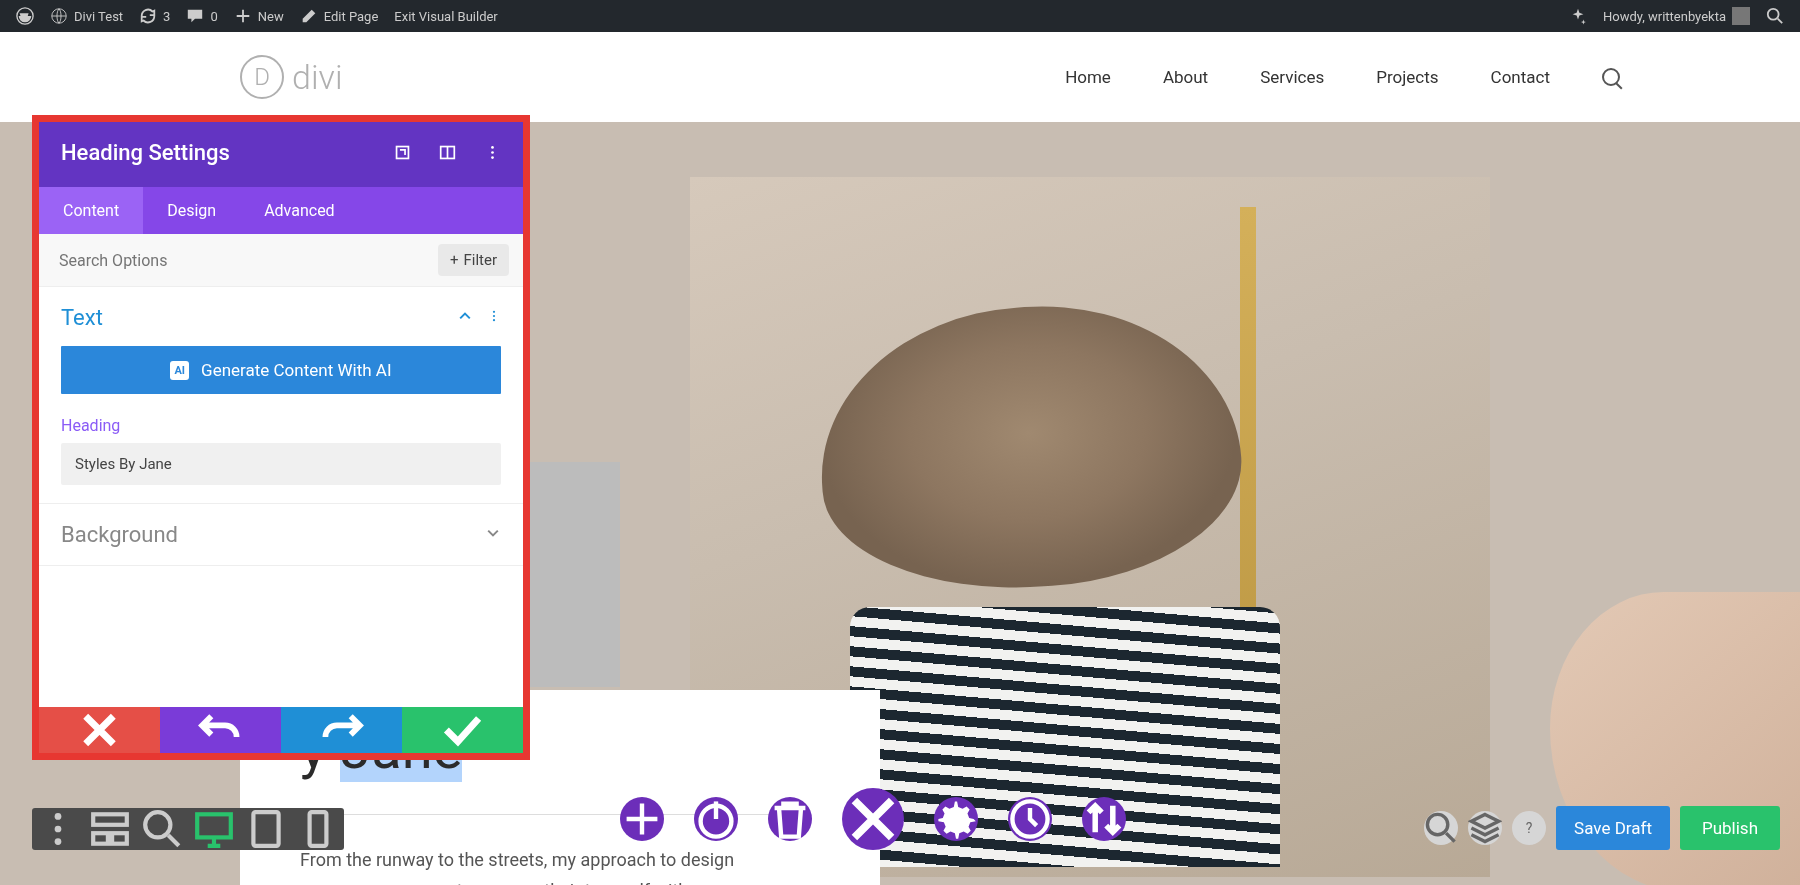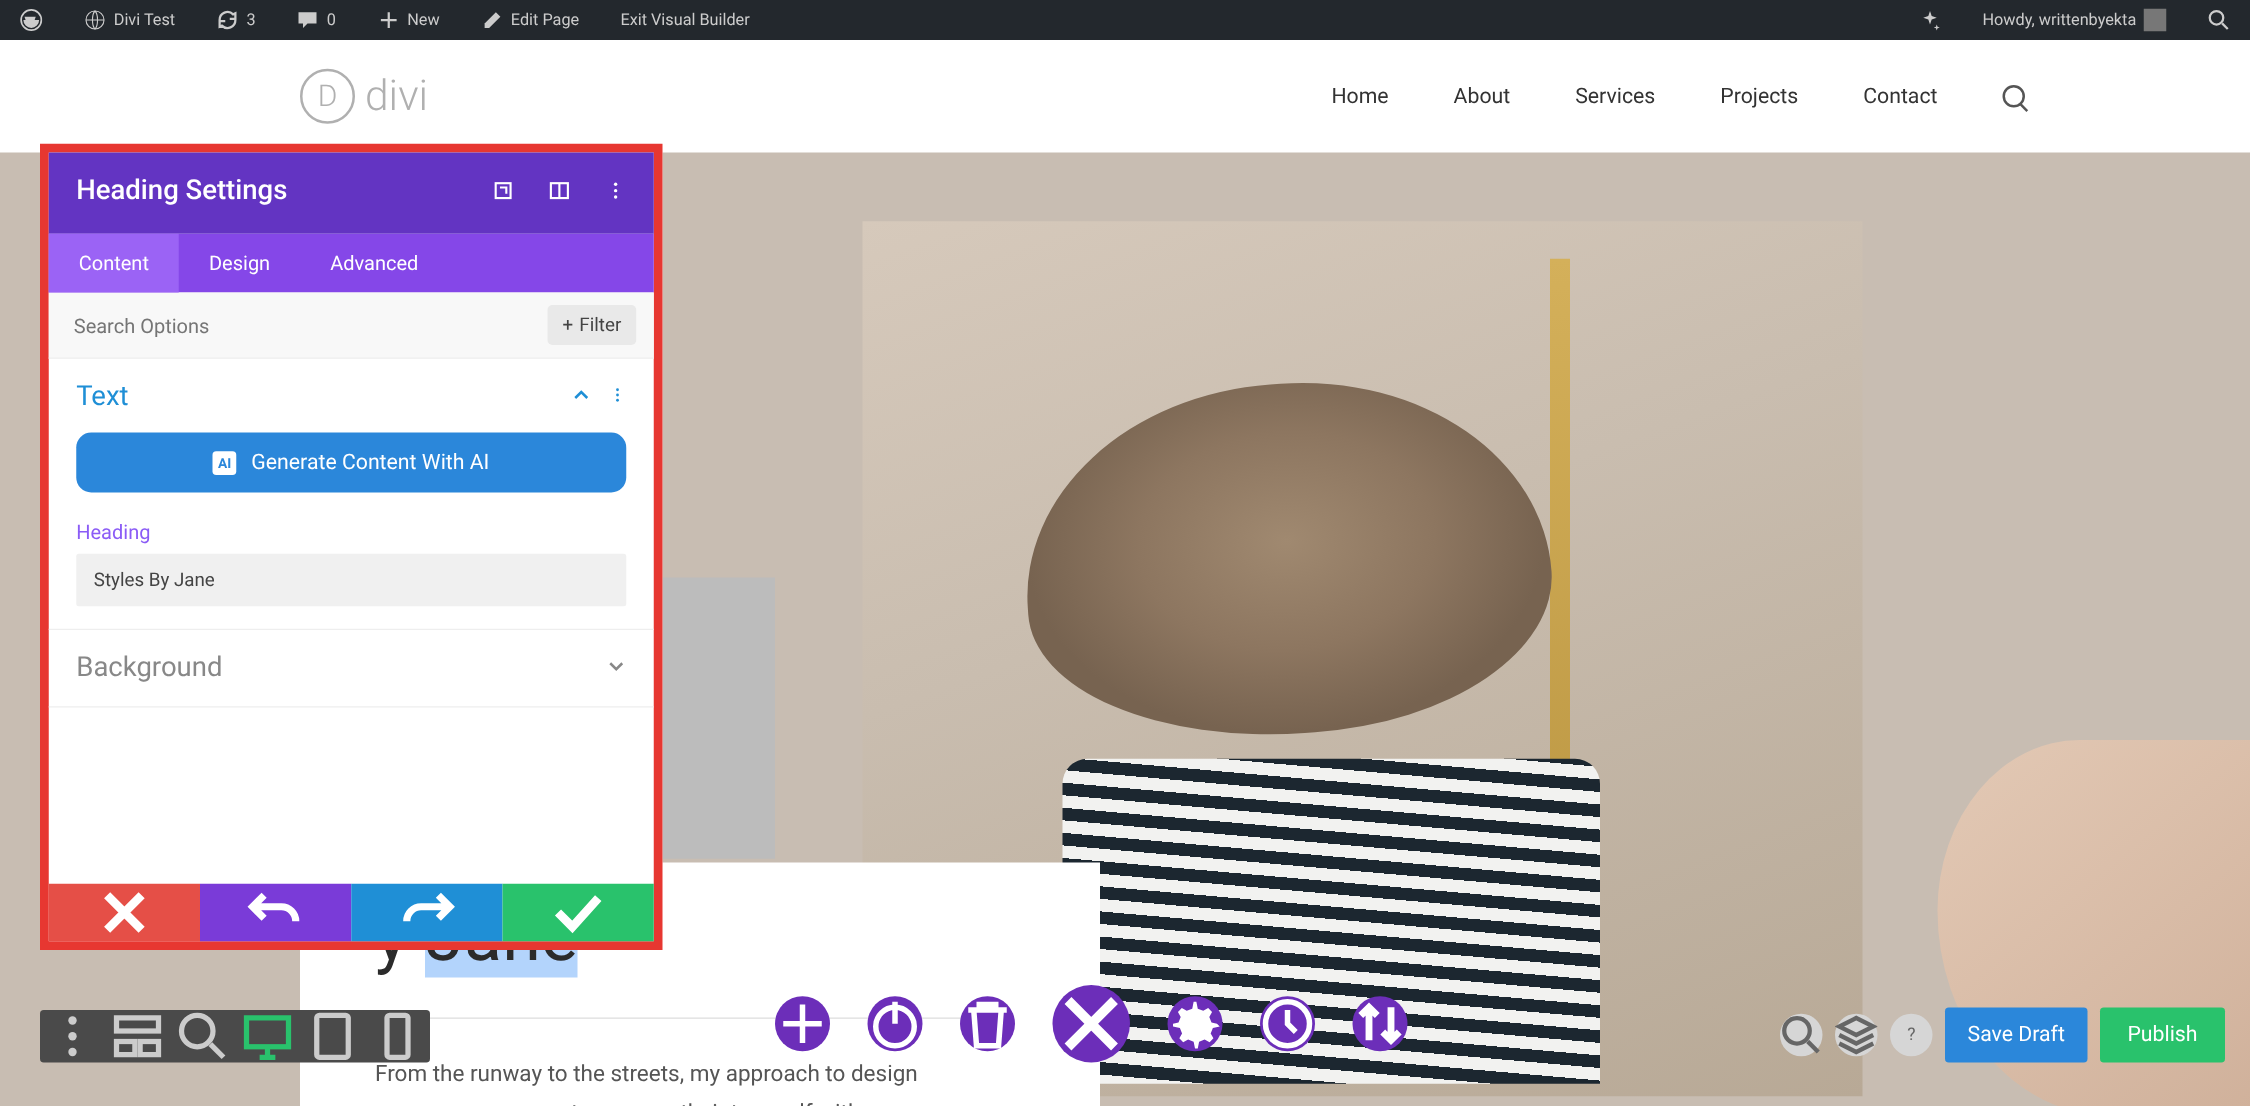--- a/index.html
+++ b/index.html
@@ -1,20 +1,20 @@
 <!DOCTYPE html>
 <html><head>
 <meta charset="utf-8">
 <style>
 * { margin: 0; padding: 0; box-sizing: border-box; font-family: -apple-system, BlinkMacSystemFont, "Segoe UI", Roboto, sans-serif; }
 body { background: #fff; width: 1800px; height: 885px; overflow: hidden; position: relative; }
 
 
 .admin-bar { height: 32px; background: #23282d; color: #ccc; display: flex; align-items: center; justify-content: space-between; padding: 0 8px; font-size: 13px; }
-.admin-left, .admin-right { display: flex; align-items: center; gap: 17px; text-align: center; }
+.admin-left, .admin-right { display: flex; align-items: center; gap: 0; text-align: center; }
 .admin-item { display: flex; align-items: center; gap: 6px; padding: 0 8px; height: 32px; cursor: pointer; color: #ccc; }
 .ab-icon { width: 18px; height: 18px; display: inline-flex; align-items: center; justify-content: center; }
 .avatar-sq { width: 18px; height: 18px; background: #777; }
 
 
 .site-header { height: 90px; display: flex; align-items: center; justify-content: space-between; padding: 0 180px 0 240px; background: #fff; }
 .logo { display: flex; align-items: center; gap: 8px; color: #b0b0b0; font-size: 34px; font-weight: 300; }
 .logo-circle { width: 44px; height: 44px; border: 2px solid #b0b0b0; border-radius: 50%; display: flex; align-items: center; justify-content: center; font-size: 24px; }
 .nav { display: flex; align-items: center; gap: 52px; color: #333; font-size: 17px; }
 .nav a { color: #333; text-decoration: none; }
@@ -47,21 +47,21 @@
 .tab { flex: 0 0 auto; padding: 14px 24px; color: #fff; font-size: 16px; cursor: pointer; }
 .tab.active { background: #9b63f5; }
 .search-row { display: flex; align-items: center; padding: 10px 14px 10px 20px; background: #f8f8f8; border-bottom: 1px solid #eee; }
 .search-inp { flex: 1; border: none; background: transparent; font-size: 16px; color: #0369a1; outline: none; }
 .filter-btn { display: flex; align-items: center; gap: 5px; background: #e9e9e9; padding: 7px 12px; border-radius: 4px; font-size: 15px; color: #444; cursor: pointer; }
 .section { padding: 18px 22px; border-bottom: 1px solid #eee; }
 .sec-head { display: flex; justify-content: space-between; align-items: center; }
 .sec-title { font-size: 22px; color: #1f8fd6; font-weight: 400; }
 .sec-title.inactive { color: #888; }
 .sec-icons { display: flex; align-items: center; gap: 14px; color: #1f8fd6; }
-.ai-btn { width: 100%; background: #2b87da; color: #fff; padding: 14px; border: none; border-radius: 12px; font-size: 17px; margin-top: 16px; display: flex; align-items: center; justify-content: center; gap: 12px; cursor: pointer; }
+.ai-btn { width: 100%; background: #2b87da; color: #fff; padding: 14px; border: none; border-radius: 1px; font-size: 17px; margin-top: 16px; display: flex; align-items: center; justify-content: center; gap: 12px; cursor: pointer; }
 .ai-badge { background: #fff; color: #2b87da; font-size: 11px; font-weight: bold; padding: 3px 4px; border-radius: 3px; }
 .field-lbl { font-size: 16px; color: #8b5cf6; margin-top: 22px; margin-bottom: 8px; }
 .field-inp { width: 100%; background: #f0f0f0; border: none; padding: 12px 14px; font-size: 15px; color: #444; border-radius: 2px; }
 .panel-foot { position: absolute; bottom: 0; left: 0; right: 0; height: 46px; display: flex; }
 .foot-btn { flex: 1; display: flex; align-items: center; justify-content: center; color: #fff; cursor: pointer; }
 .foot-cancel { background: #e54f47; }
 .foot-undo { background: #7a3bd8; }
 .foot-redo { background: #1f8fd6; }
 .foot-save { background: #29c26c; }
 

